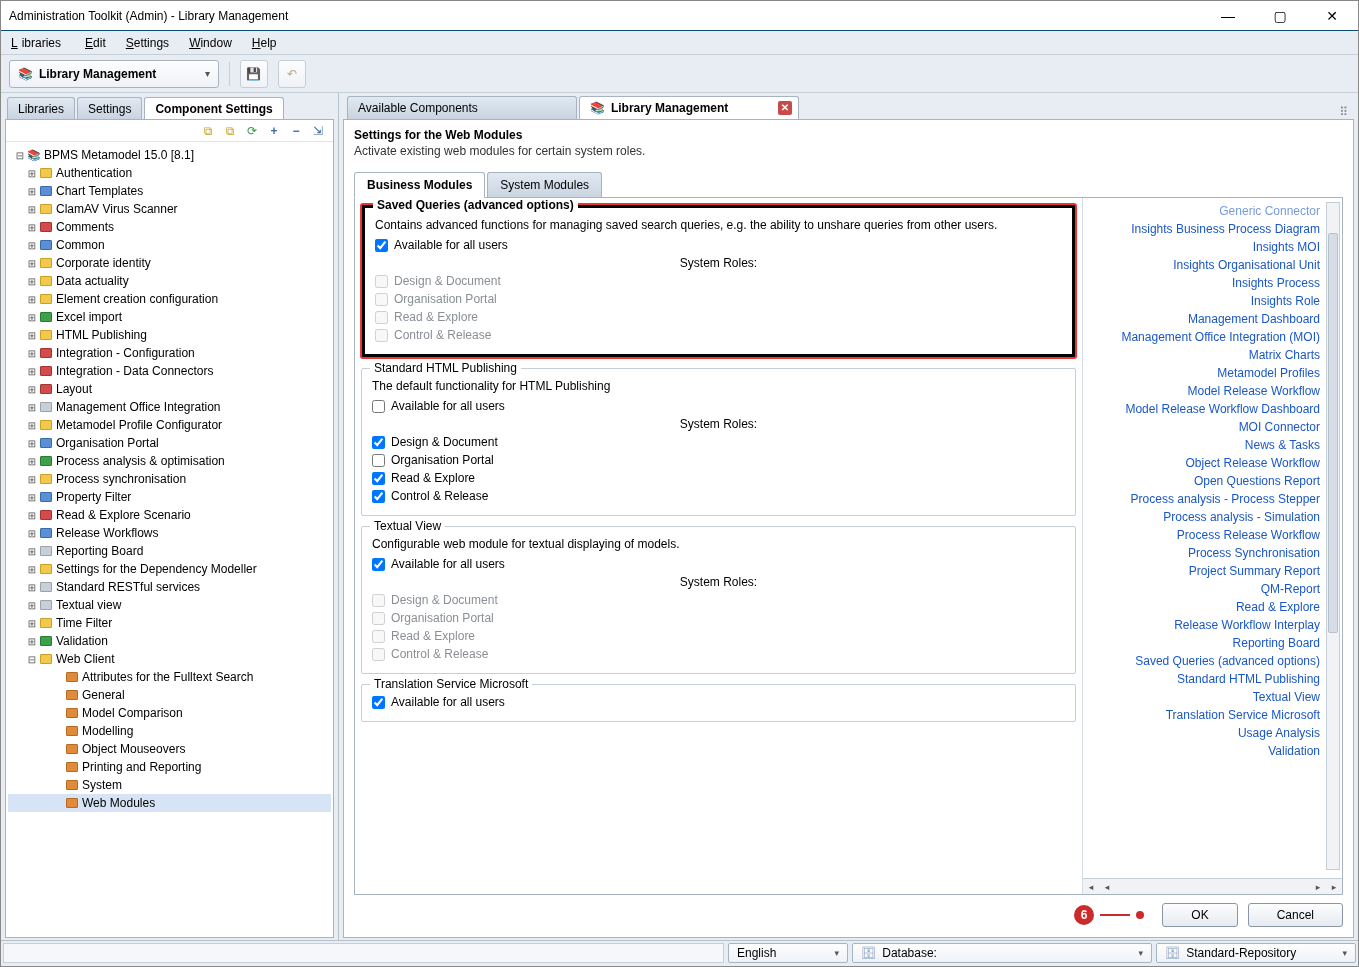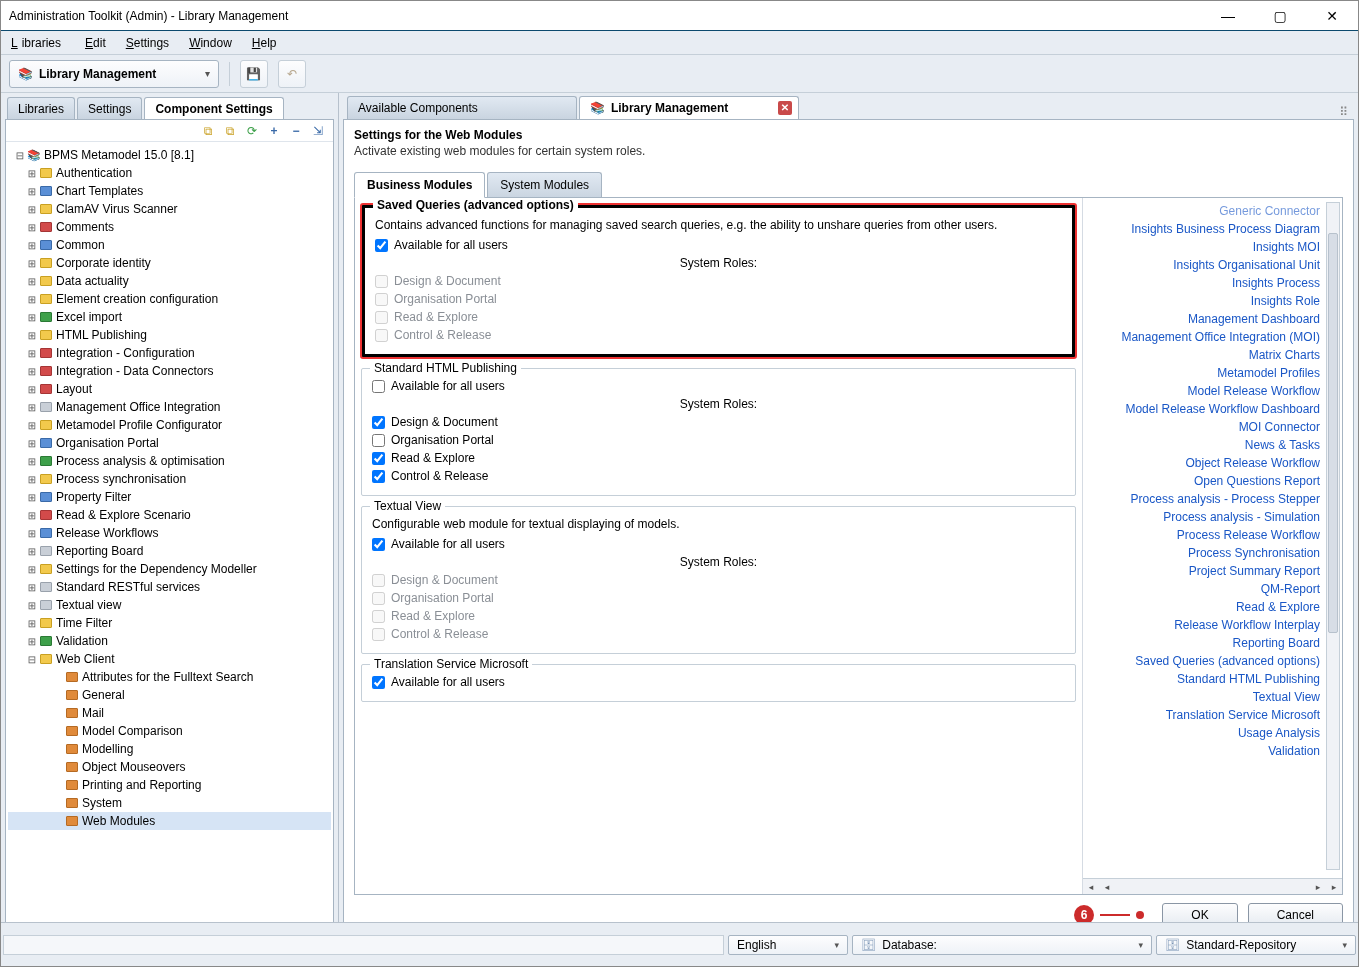--- a/index.html
+++ b/index.html
@@ -76,21 +76,21 @@
 .sect-label { margin-top:2px; margin-bottom:2px;text-align:center;}
 
 .btn-row { display:flex; justify-content:flex-end; gap:10px; padding:8px 0 2px 0; align-items:center;}
 .btn { padding:4px 28px; border:1px solid #8a96a5; border-radius:3px; background:linear-gradient(#fdfdfe,#e6ebf1); cursor:pointer;}
 .anno { display:flex; align-items:center; gap:6px; margin-right:auto; margin-left:720px; }
 .anno .circ { width:20px; height:20px; background:#cc2b2b; color:#fff; border-radius:50%; display:flex; align-items:center; justify-content:center; font-weight:bold;}
 .anno .line { width:30px; height:2px; background:#cc2b2b;}
 .anno .dot { width:8px; height:8px; background:#cc2b2b; border-radius:50%;}
 
 
-.statusbar { position:absolute; bottom:0; left:0; right:0; height:44px; background:#e8edf3; border-top:1px solid #b7c1cc; display:flex; align-items:center; }
+.statusbar { position:absolute; bottom:0; left:0; right:0; height:26px; background:#e8edf3; border-top:1px solid #b7c1cc; display:flex; }
 .status-left { flex:1; border:1px solid #c5cfd8; margin:2px; height:20px; background:#f5f7fa;}
 .status-dd { display:flex; align-items:center; gap:6px; border:1px solid #a6b4c2; background:linear-gradient(#fdfdfe,#eef2f7); height:20px; margin:2px; padding:0 8px; border-radius:2px; cursor:pointer;}
 .status-dd .arrow { margin-left:auto; font-size:9px; color:#555;}
 .status-dd.lang { width:120px;}
 .status-dd.db { width:300px;}
 .status-dd.repo { width:200px;}
 
 
 .ic-box { display:inline-block; width:12px; height:10px; border-radius:1px;}
 .ic-yellow{background:#f2c94c;border:1px solid #c9a022;}
@@ -363,27 +363,20 @@
               <span class="ic">
                 <span class="ic-box ic-orange"></span>
               </span>
               <span class="lbl">General</span>
             </div>
             <div class="tree-row" style="padding-left: 44px;">
               <span class="exp"></span>
               <span class="ic">
                 <span class="ic-box ic-orange"></span>
               </span>
-              <span class="lbl">Mail</span>
-            </div>
-            <div class="tree-row" style="padding-left: 44px;">
-              <span class="exp"></span>
-              <span class="ic">
-                <span class="ic-box ic-orange"></span>
-              </span>
               <span class="lbl">Model Comparison</span>
             </div>
             <div class="tree-row" style="padding-left: 44px;">
               <span class="exp"></span>
               <span class="ic">
                 <span class="ic-box ic-orange"></span>
               </span>
               <span class="lbl">Modelling</span>
             </div>
             <div class="tree-row" style="padding-left: 44px;">
@@ -464,20 +457,21 @@
                 <span>Read &amp; Explore</span>
               </label>
             <label class="chk-row disabled">
                 <input type="checkbox" disabled="" style="">
                 <span>Control &amp; Release</span>
               </label>
           </div>
 
           <div class="fieldset">
             <span class="legend">Standard HTML Publishing</span>
+            <div class="field-desc">The default functionality for HTML Publishing</div>
             <label class="chk-row">
                 <input type="checkbox" style="">
                 <span>Available for all users</span>
               </label>
             <div class="sect-label">System Roles:</div>
             <label class="chk-row">
                 <input type="checkbox" checked="" style="">
                 <span>Design &amp; Document</span>
               </label>
             <label class="chk-row">

